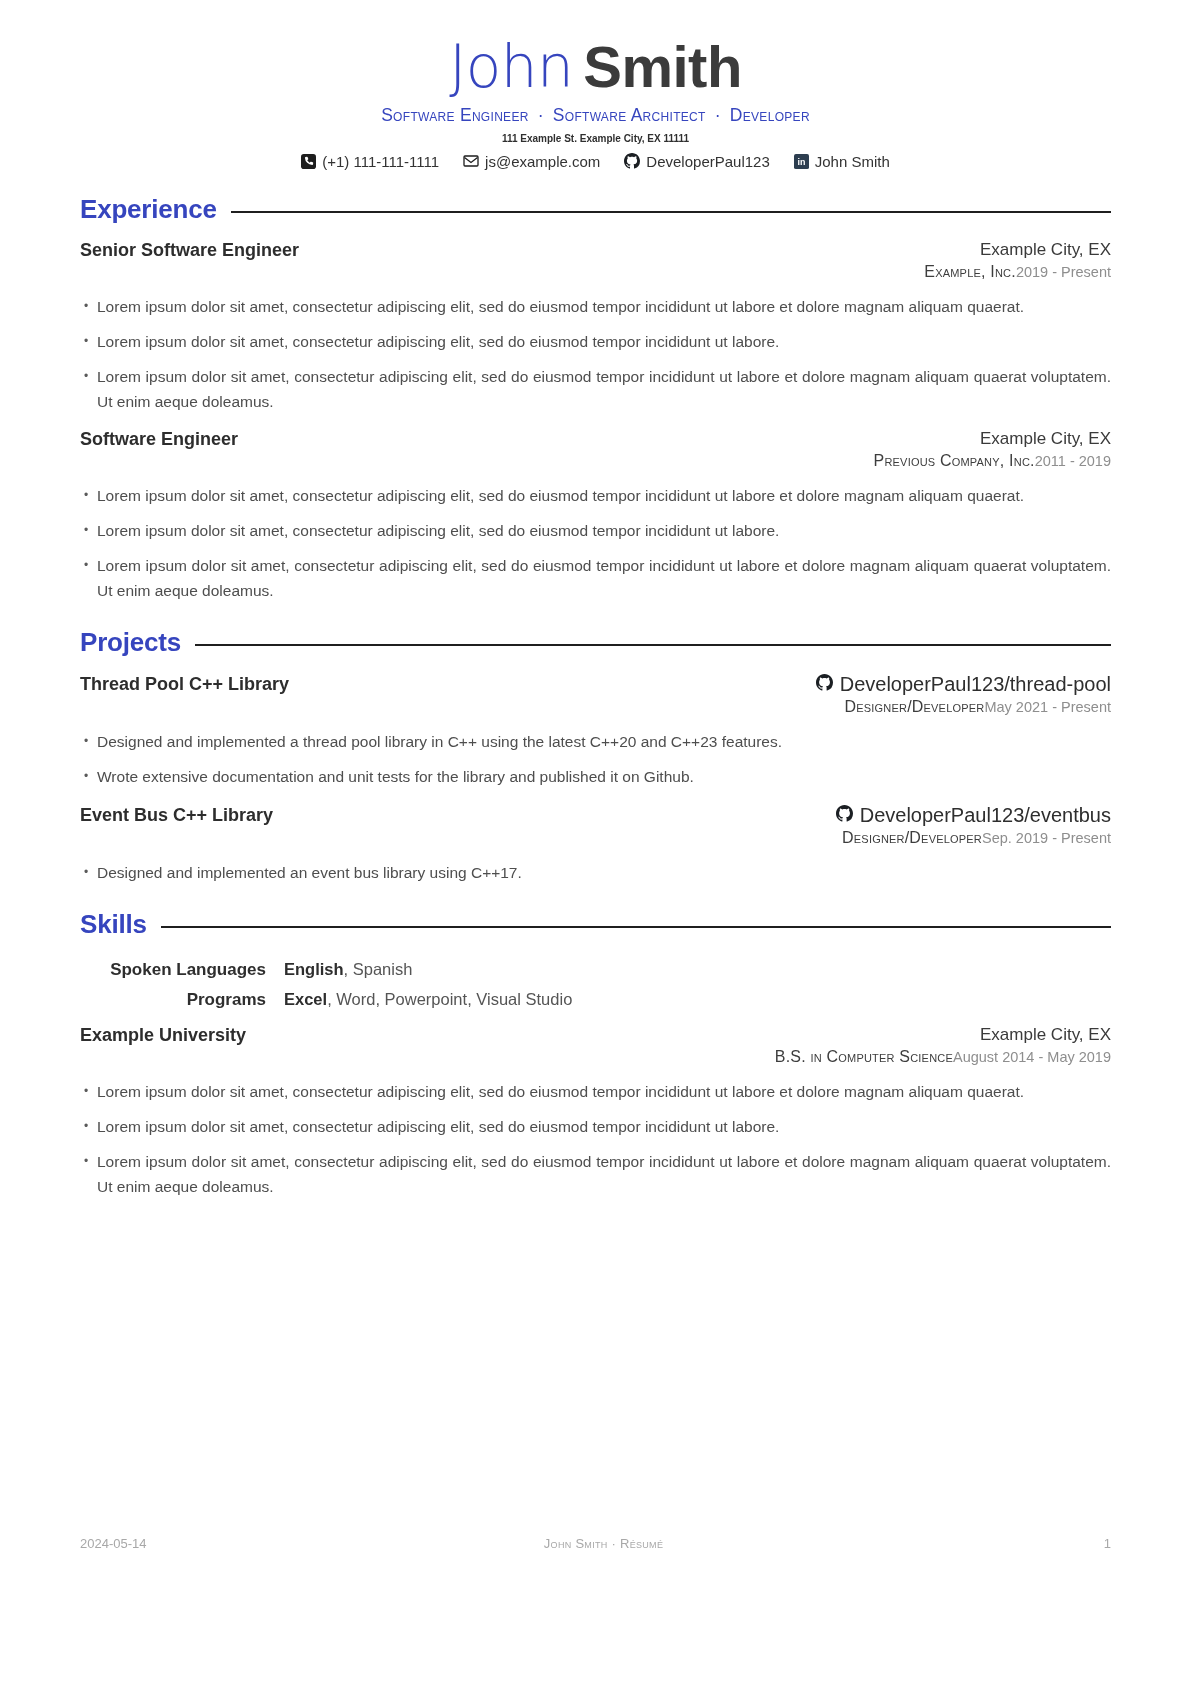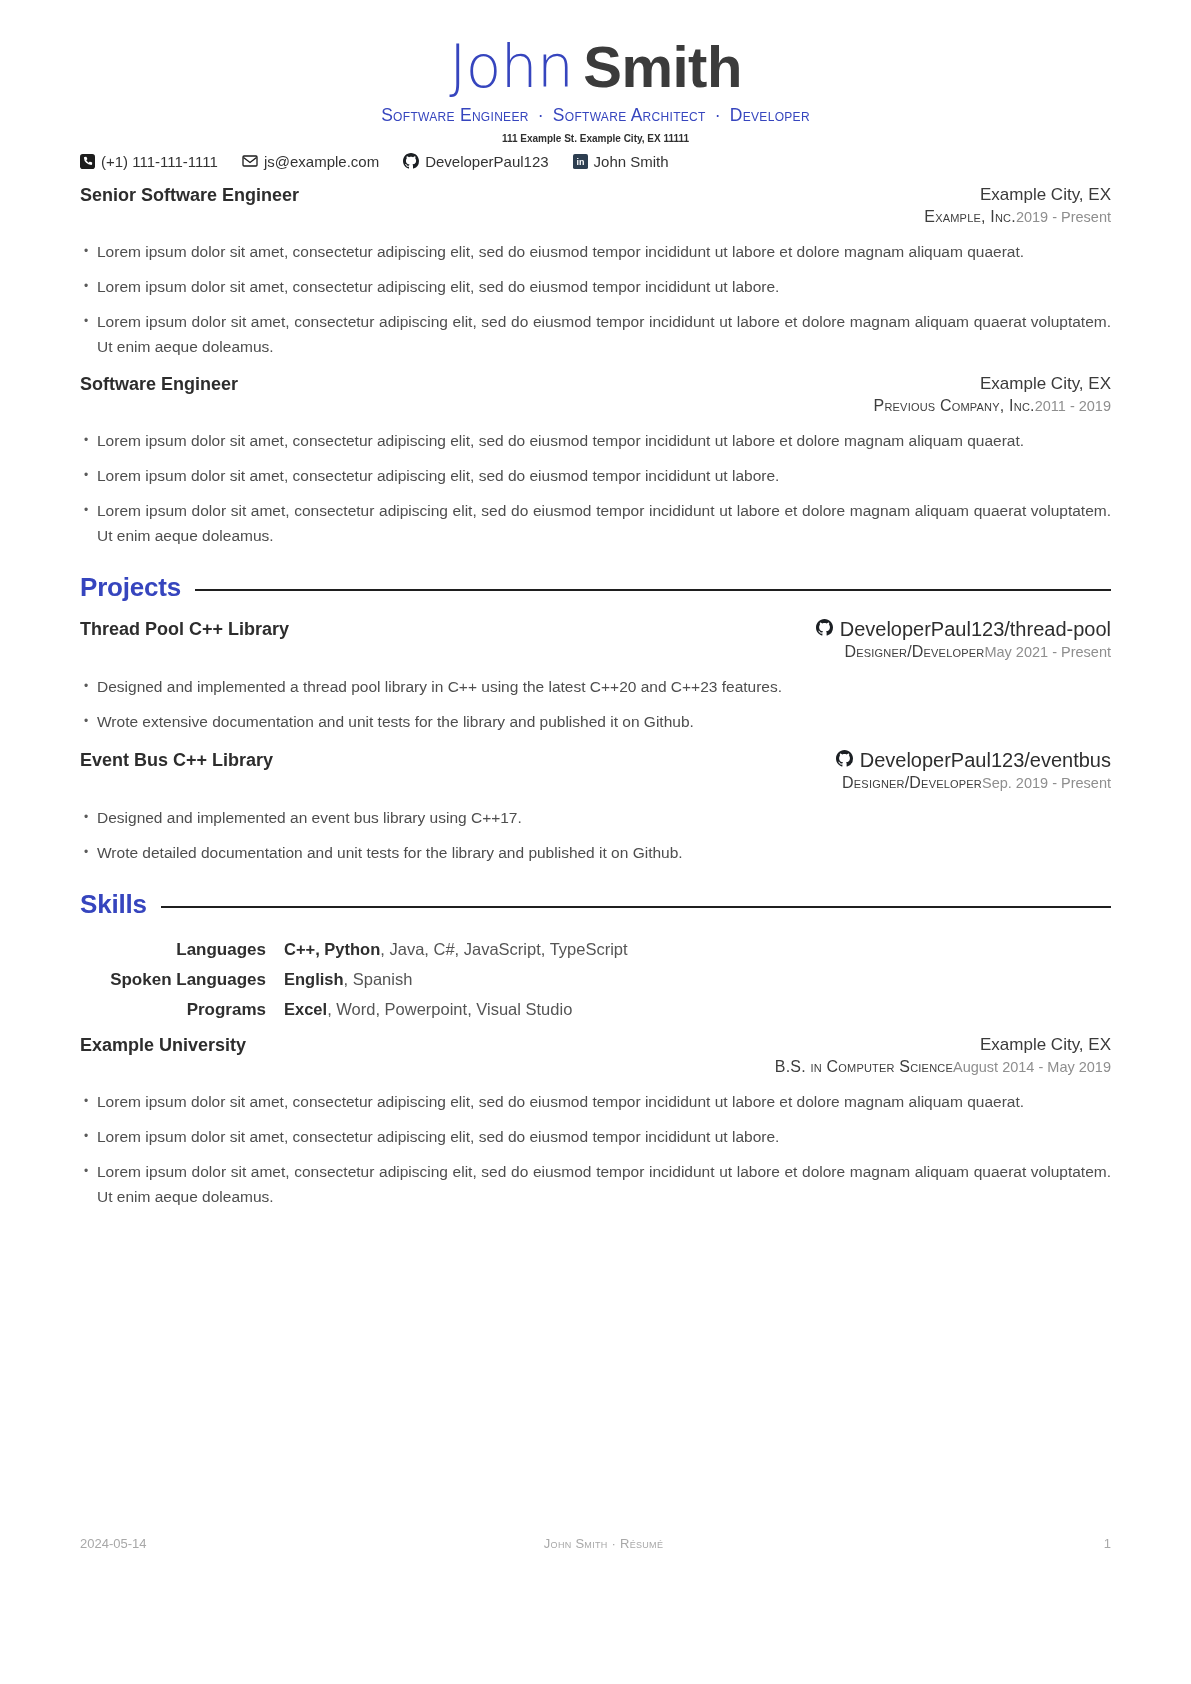--- a/index.html
+++ b/index.html
@@ -20,21 +20,21 @@
     padding:34px 80px 0 80px;overflow:hidden;
   }
   
   .hdr{text-align:center}
   .name{margin:0;font-size:58px;line-height:1.15;font-weight:400;letter-spacing:-.5px}
   .name .first{font-family:"DejaVu Sans","Liberation Sans",sans-serif;font-weight:200;color:var(--accent)}
   .name .last{font-weight:700;color:#3b3b3b;margin-left:10px}
   .taglines{margin-top:4px;color:var(--accent);font-variant:small-caps;font-size:17.5px;letter-spacing:.3px}
   .taglines .sep{margin:0 9px;color:var(--accent)}
   .address{margin-top:7px;font-weight:700;font-size:10px;color:#2f2f2f}
-  .contacts{margin-top:9px;display:flex;justify-content:flex-start;align-items:center;gap:24px;font-size:15px;color:#333}
+  .contacts{margin-top:9px;display:flex;justify-content:center;align-items:center;gap:24px;font-size:15px;color:#333}
   .contact{display:inline-flex;align-items:center;gap:6px}
   .contact svg{display:block}
   
   .sec-head{display:flex;align-items:center;margin-top:24px}
   .sec-title{margin:0;font-size:26px;font-weight:700;color:var(--accent);letter-spacing:-.2px}
   .sec-rule{flex:1;height:2.5px;background:var(--rule);margin-left:14px;transform:translateY(3px)}
   .entry{margin-top:15px}
   .erow1{display:flex;justify-content:space-between;align-items:center}
   .etitle{font-size:18px;font-weight:700;color:var(--text_dark)}
   .eloc{font-size:17px;color:#3a3a3a}
@@ -112,20 +112,24 @@
             <rect width="16" height="16" rx="2" fill="#2d3e50"></rect>
             <text x="8" y="12" text-anchor="middle" font-size="9.5" font-weight="bold" fill="#fff" font-family="Liberation Sans, sans-serif">in</text>
           </svg>
         </span>
         <span>John Smith</span>
       </span>
     </div>
   </header>
 
   <section>
+    <div class="sec-head">
+      <h2 class="sec-title">Experience</h2>
+      <div class="sec-rule"></div>
+    </div>
 
     <article class="entry">
       <div class="erow1">
         <span class="etitle">Senior Software Engineer</span>
         <span class="eloc">Example City, EX</span>
       </div>
       <div class="erow2">
         <span class="esub">Example, Inc.</span>
         <span class="edate">2019 - Present</span>
       </div>
@@ -192,35 +196,30 @@
           </span>
           <span>DeveloperPaul123/eventbus</span>
         </span>
       </div>
       <div class="erow2">
         <span class="esub">Designer/Developer</span>
         <span class="edate">Sep. 2019 - Present</span>
       </div>
       <ul class="bullets">
         <li>Designed and implemented an event bus library using C++17.</li>
-        <li>Wrote detailed documentation and unit tests for the library and published it on Github.</li>
       </ul>
     </article>
   </section>
 
   <section>
     <div class="sec-head">
       <h2 class="sec-title">Skills</h2>
       <div class="sec-rule"></div>
     </div>
     <div class="skills-table">
-      <div class="skill-row">
-        <span class="skill-label">Languages</span>
-        <span class="skill-value"><span class="skill-strong">C++, Python</span><span>, Java, C#, JavaScript, TypeScript</span></span>
-      </div>
       <div class="skill-row">
         <span class="skill-label">Spoken Languages</span>
         <span class="skill-value"><span class="skill-strong">English</span><span>, Spanish</span></span>
       </div>
       <div class="skill-row">
         <span class="skill-label">Programs</span>
         <span class="skill-value"><span class="skill-strong">Excel</span><span>, Word, Powerpoint, Visual Studio</span></span>
       </div>
     </div>
   </section>

